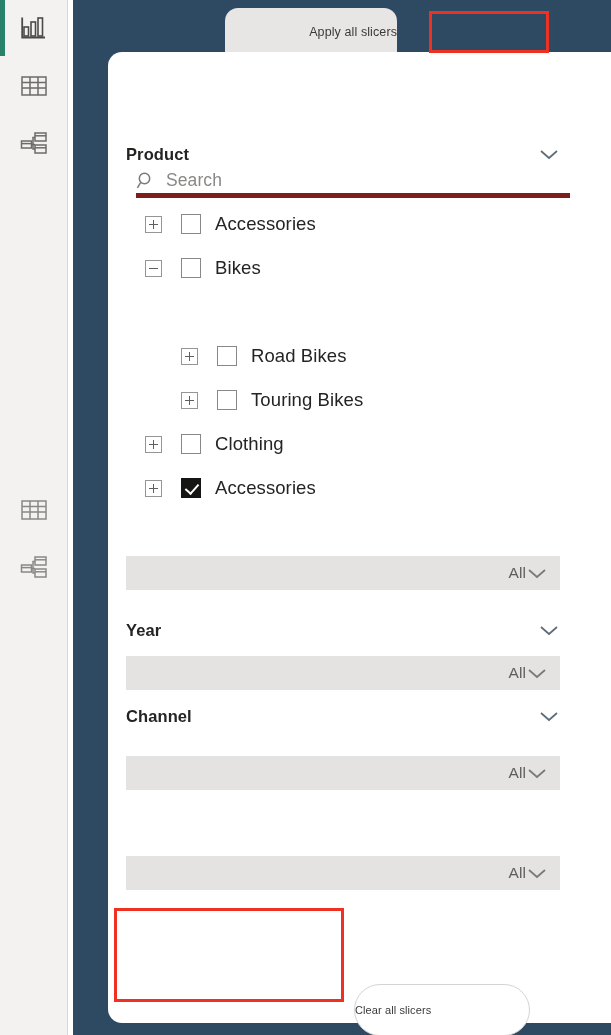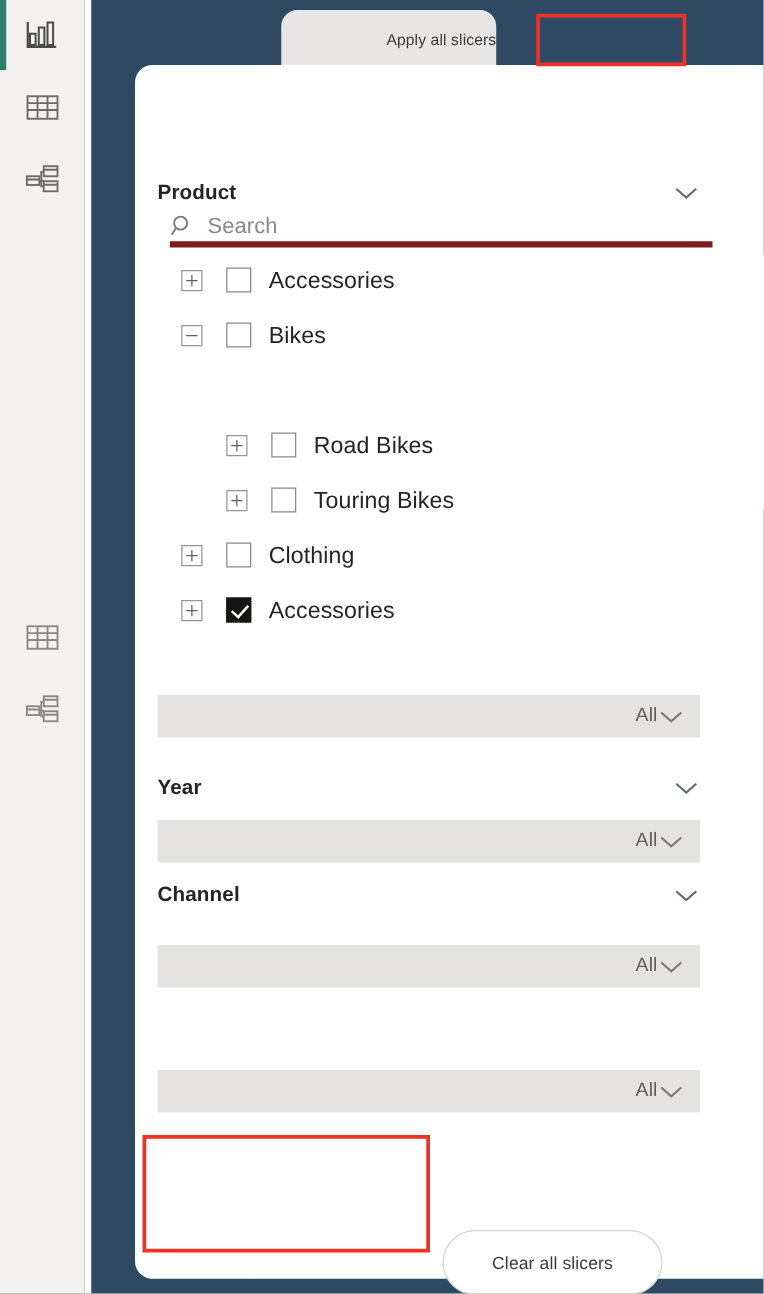--- a/index.html
+++ b/index.html
@@ -198,22 +198,22 @@
   
   #clear-btn {
     position: absolute;
     left: 246px; top: 932px;
     width: 176px; height: 52px;
     border: 1.5px solid #d6d4d2;
     border-radius: 26px;
     background: #ffffff;
     display: flex;
     align-items: center;
-    justify-content: center;
-    font-size: 14px;
+    justify-content: flex-start;
+    font-size: 11px;
     color: #3b3a39;
     letter-spacing: .1px;
   }
 </style>
 </head>
 <body>
 
 <div id="app">
 
   <div id="sidebar">

